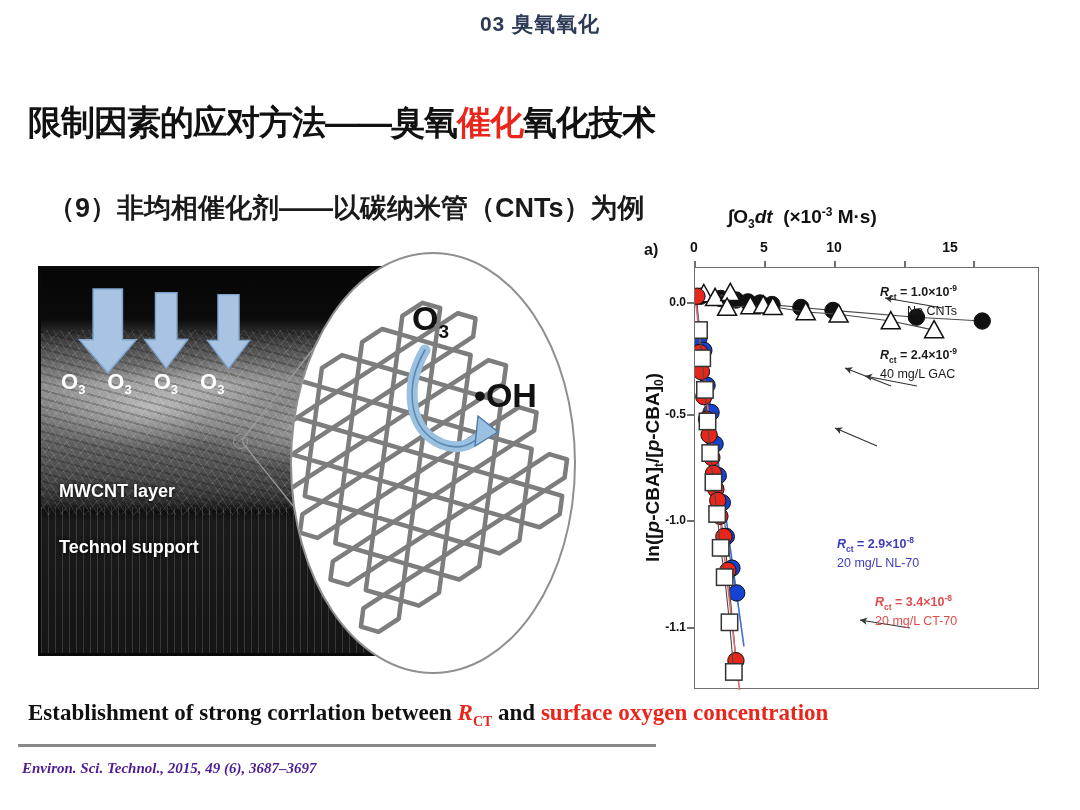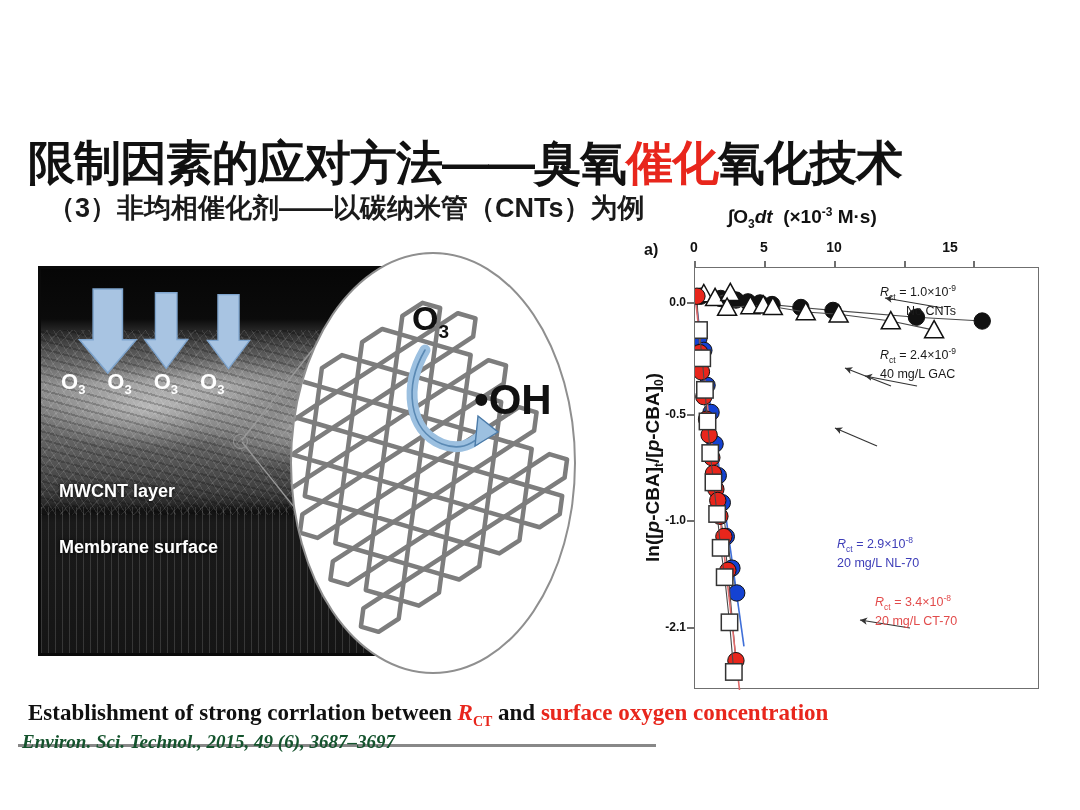--- a/index.html
+++ b/index.html
@@ -14,22 +14,22 @@
   .header{
     position:absolute;top:10px;left:0;width:1080px;text-align:center;
   }
   .header-title{
     display:inline-block;
     font-size:21px;font-weight:bold;color:#2d3a56;letter-spacing:1px;
   }
 
   
   .main-title{
-    position:absolute;left:28px;top:132px;width:1030px;
-    font-size:47px;font-weight:bold;color:#111;
+    position:absolute;left:28px;top:100px;width:1030px;
+    font-size:34px;font-weight:bold;color:#111;
     letter-spacing:-1px;white-space:nowrap;
     font-family:"Liberation Sans", sans-serif;
   }
   .main-title .red{color:#e8261c;}
 
   .sub-title{
     position:absolute;left:48px;top:190px;
     font-size:27px;font-weight:bold;color:#1a1a1a;white-space:nowrap;
   }
 
@@ -86,21 +86,21 @@
     position:absolute;left:290px;top:252px;width:282px;height:418px;
     border-radius:50%;background:#fff;border:2px solid #8f8f8f;
     overflow:hidden;z-index:5;
   }
   .lead-dot{
     position:absolute;z-index:6;width:13px;height:13px;border-radius:50%;
     border:1.5px solid #9a9a9a;background:transparent;
   }
   .inset .o3-lab{position:absolute;left:120px;top:45px;font-size:34px;font-weight:bold;color:#111;}
   .inset .o3-lab sub{font-size:19px;}
-  .inset .oh-lab{position:absolute;left:182px;top:122px;font-size:42px;font-weight:bold;color:#111;}
+  .inset .oh-lab{position:absolute;left:182px;top:122px;font-size:34px;font-weight:bold;color:#111;}
 
   
   .chart-panel{
     position:absolute;left:632px;top:205px;width:410px;height:495px;
   }
   .axis-title{
     position:absolute;left:96px;top:0px;width:300px;text-align:left;
     font-size:19px;font-weight:bold;color:#111;white-space:nowrap;
   }
   .axis-title sub{font-size:12px;}
@@ -124,53 +124,56 @@
   .ytick{position:absolute;left:55px;width:8px;height:1.5px;background:#6f6f6f;}
   .ylabel{
     position:absolute;left:-168px;top:250px;width:380px;text-align:center;
     font-size:19px;font-weight:bold;color:#111;
     transform:rotate(-90deg);white-space:nowrap;
   }
   .ylabel i{font-style:italic;}
   .ylabel sub{font-size:12px;}
 
   .ann{position:absolute;font-size:12.5px;line-height:1.35;white-space:nowrap;}
-  .ann b{font-weight:normal;}
+  .ann b{font-weight:bold;}
   .ann i{font-style:italic;}
   .ann sub{font-size:8.5px;}
   .ann sup{font-size:8.5px;}
 
   
   .statement{
     position:absolute;left:28px;top:700px;width:1040px;
     font-size:23px;font-weight:bold;color:#111;
     font-family:"Liberation Serif", serif;white-space:nowrap;
   }
   .statement .red{color:#e8261c;}
   .statement i{font-style:italic;}
   .statement sub{font-size:14px;}
   .rule{
     position:absolute;left:18px;top:744px;width:638px;height:3px;background:#888;
   }
   .citation{
-    position:absolute;left:22px;top:731px;
+    position:absolute;left:22px;top:760px;
     font-family:"Liberation Serif", serif;
-    font-size:19px;font-weight:bold;font-style:italic;color:#14532d;white-space:nowrap;
+    font-size:15px;font-weight:bold;font-style:italic;color:#4c1d95;white-space:nowrap;
   }
 </style>
 </head>
 <body>
 
 <div class="slide">
 
+  <div class="header">
+    <span class="header-title">03  臭氧氧化</span>
+  </div>
 
   <div class="main-title">
     <span>限制因素的应对方法——臭氧</span><span class="red">催化</span><span>氧化技术</span>
   </div>
-  <div class="sub-title">（3）非均相催化剂——以碳纳米管（CNTs）为例</div>
+  <div class="sub-title">（9）非均相催化剂——以碳纳米管（CNTs）为例</div>
 
   <div class="sem-wrap">
     <div class="sem-img">
       <div class="sem-fibers"></div>
       <div class="sem-stripes"></div>
     </div>
 
     <svg class="arrow-row" width="230" height="92" viewBox="0 0 230 92">
       <g fill="#a8c4e2" stroke="#7ea4cd" stroke-width="1.5">
         <path d="M4 2 h30 v52 h14 L19 88 L-10 54 h14 V2 z" transform="translate(14,0)"></path>
@@ -180,21 +183,21 @@
     </svg>
 
     <div class="o3-row">
       <span>O<sub>3</sub></span>
       <span>O<sub>3</sub></span>
       <span>O<sub>3</sub></span>
       <span>O<sub>3</sub></span>
     </div>
 
     <div class="sem-label l1">MWCNT layer</div>
-    <div class="sem-label l2">Membrane surface</div>
+    <div class="sem-label l2">Technol support</div>
   </div>
 
   <div class="lead-dot" style="left:233px;top:434px;"></div>
   <svg style="position:absolute;left:230px;top:300px;width:130px;height:280px;z-index:4;">
     <line x1="12" y1="140" x2="112" y2="12" stroke="#9a9a9a" stroke-width="1.4"></line>
     <line x1="12" y1="142" x2="108" y2="262" stroke="#9a9a9a" stroke-width="1.4"></line>
   </svg>
 
   <div class="inset">
     <svg width="282" height="418" viewBox="0 0 282 418">
@@ -247,21 +250,21 @@
     <div class="xtick-lab" style="left:341px;margin-top:36px;">20</div>
     <div class="xtick" style="left:62px;"></div>
     <div class="xtick" style="left:132px;"></div>
     <div class="xtick" style="left:202px;"></div>
     <div class="xtick" style="left:272px;"></div>
     <div class="xtick" style="left:341px;"></div>
 
     <div class="ytick-lab" style="top:97px;">0.0</div>
     <div class="ytick-lab" style="top:209px;">-0.5</div>
     <div class="ytick-lab" style="top:315px;">-1.0</div>
-    <div class="ytick-lab" style="top:422px;">-2.1</div>
+    <div class="ytick-lab" style="top:422px;">-1.1</div>
     <div class="ytick" style="top:97px;"></div>
     <div class="ytick" style="top:209px;"></div>
     <div class="ytick" style="top:315px;"></div>
     <div class="ytick" style="top:422px;"></div>
 
     <div class="plot-box">
       <svg id="plot-svg" width="345" height="422" viewBox="0 0 345 422">
           <path d="M5.6 28.2 L25.7 30.5 L40.9 32.0 L53.0 33.9 L65.0 35.0 L77.0 36.6 L105.9 39.5 L138.0 42.4 L221.4 49.2 L287.2 53.0" fill="none" stroke="#4a4a4a" stroke-width="1.1"></path>
           <circle cx="5.616279069767442" cy="28.208556149732615" r="8.2" fill="#111111" stroke="#111" stroke-width="1"></circle>
           <circle cx="25.674418604651162" cy="30.46524064171123" r="8.2" fill="#111111" stroke="#111" stroke-width="1"></circle>

